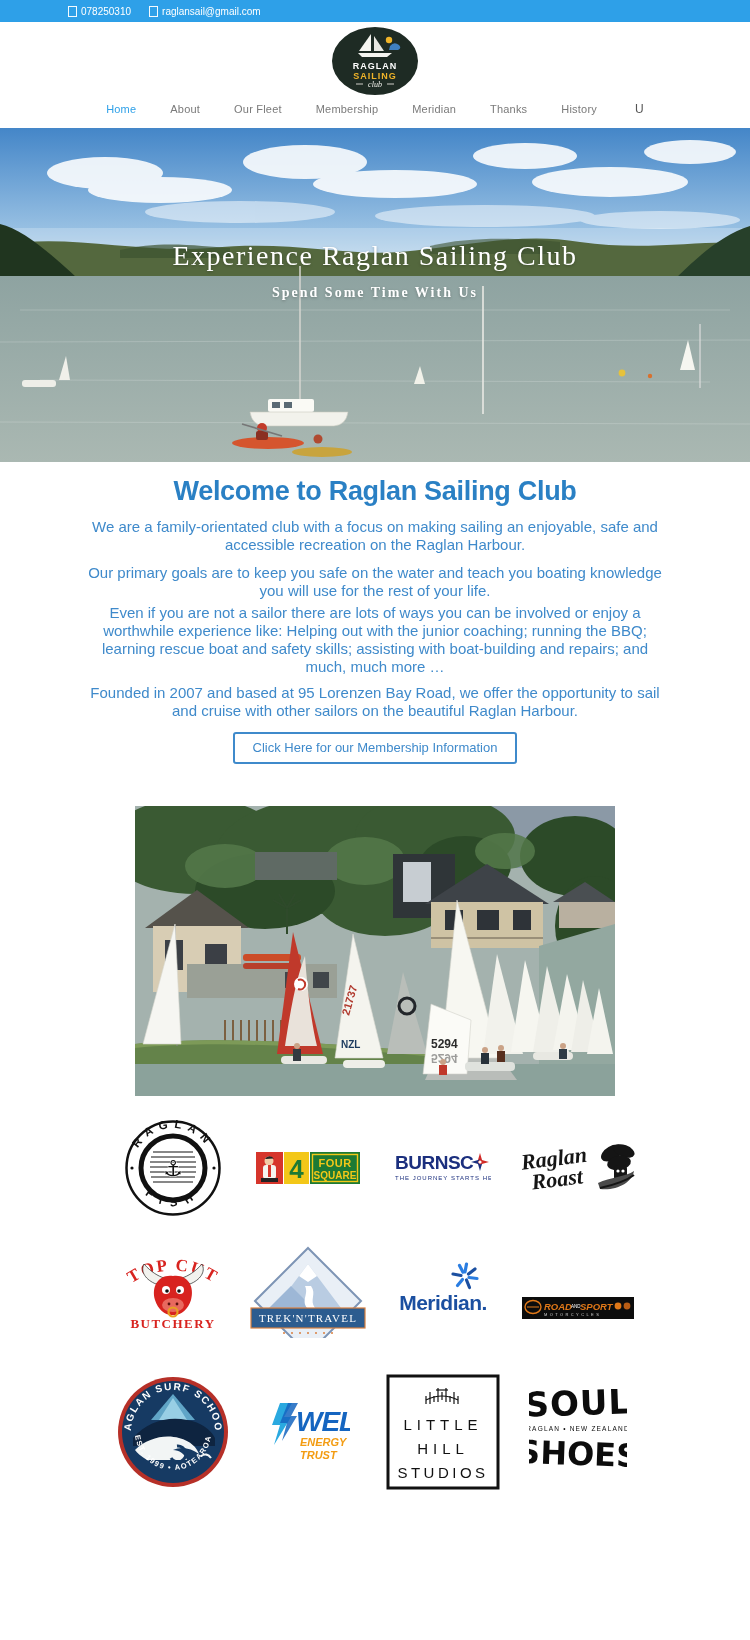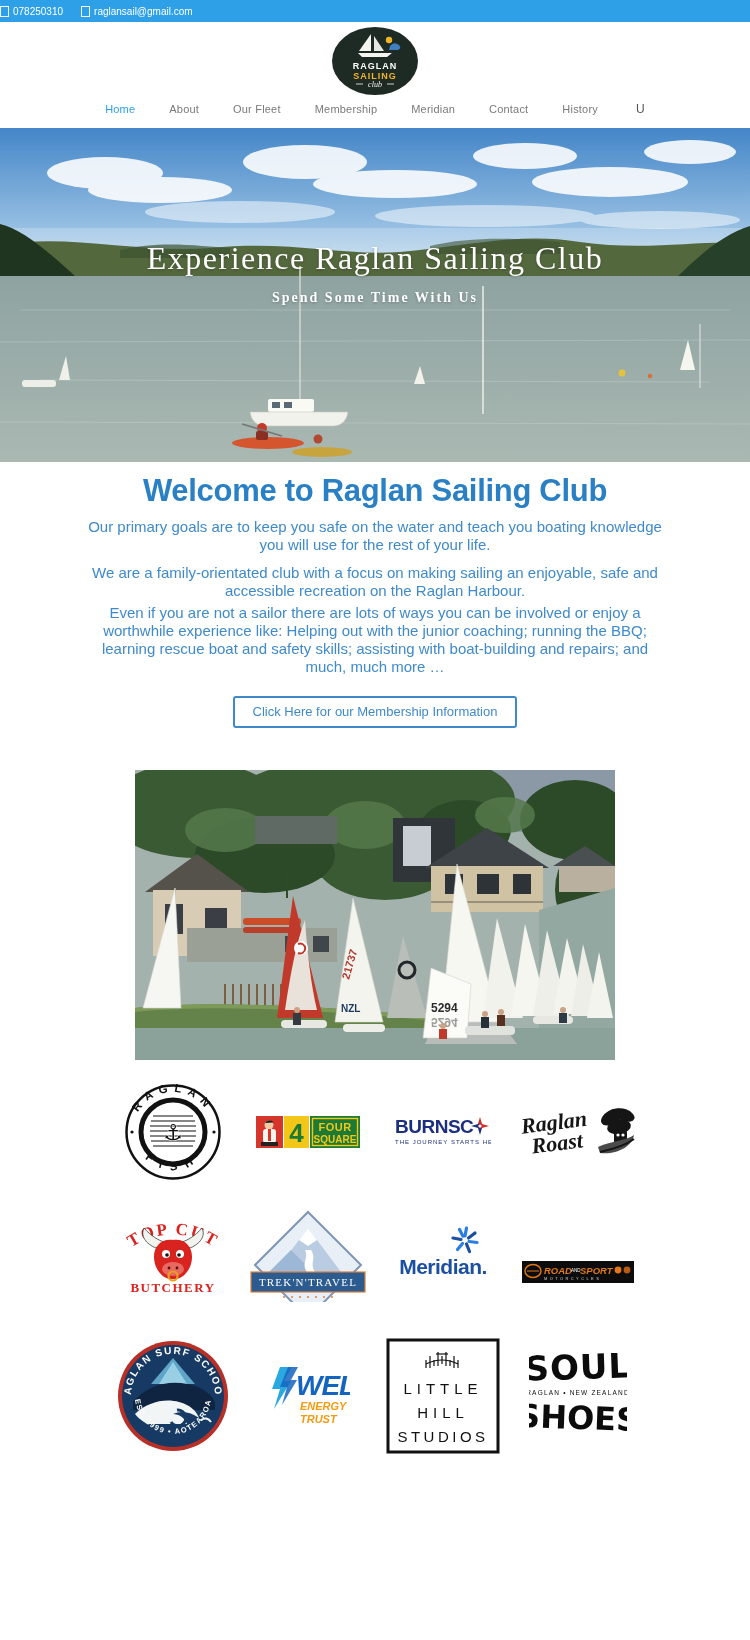--- a/index.html
+++ b/index.html
@@ -1,46 +1,46 @@
 <!DOCTYPE html>
 <html><head>
 <meta charset="utf-8">
 <style>
   html,body{margin:0;padding:0;background:#fff;}
   body{width:750px;font-family:"Liberation Sans",sans-serif;-webkit-font-smoothing:antialiased;}
   .page{width:750px;min-height:1640px;position:relative;overflow:hidden;background:#fff;}
 
   
-  .topbar{height:22px;background:#2ea0e8;display:flex;align-items:center;gap:18px;}
+  .topbar{height:22px;background:#2ea0e8;display:flex;align-items:center;padding-left:68px;gap:18px;}
   .topbar .tb-item{display:flex;align-items:center;gap:4px;color:#fff;font-size:10px;}
   .tb-icon{width:7px;height:9px;border:1px solid rgba(255,255,255,.95);display:inline-block;}
 
   
   .header{height:106px;text-align:center;position:relative;box-shadow:0 1px 2px rgba(0,0,0,.06);}
   .logo-wrap{display:inline-block;margin-top:5px;cursor:pointer;}
   .nav{margin-top:3px;display:flex;justify-content:center;align-items:center;gap:34px;font-size:11px;color:#7a7a7a;}
   .nav .nav-item{cursor:pointer;letter-spacing:.2px;}
   .nav .active{color:#2ea0e8;}
   .nav .search{color:#555;font-size:12px;margin-left:4px;}
 
   
   .hero{position:relative;width:750px;height:334px;}
   .hero svg{display:block;}
   .hero-text{position:absolute;left:0;top:0;width:100%;text-align:center;color:#fff;}
-  .hero-title{margin-top:112px;font-family:"Liberation Serif",serif;font-size:32px;letter-spacing:1.5px;text-shadow:0 1px 3px rgba(0,0,0,.25);}
+  .hero-title{margin-top:112px;font-family:"Liberation Serif",serif;font-size:28px;letter-spacing:1.5px;text-shadow:0 1px 3px rgba(0,0,0,.25);}
   .hero-sub{margin-top:13px;font-family:"Liberation Serif",serif;font-weight:bold;font-size:14px;letter-spacing:2px;text-shadow:0 1px 3px rgba(0,0,0,.25);}
 
   
   .copy{padding-top:12px;text-align:center;}
-  .h-blue{margin:0;font-size:31px;line-height:34px;font-weight:600;color:#2a80c4;letter-spacing:-.3px;}
+  .h-blue{margin:0;font-size:27px;line-height:34px;font-weight:600;color:#2a80c4;letter-spacing:-.3px;}
   .h-blue.mt{margin-top:16px;}
   .copy p{width:585px;margin:10px auto 0;font-size:15px;line-height:18px;color:#3f8acb;}
   .copy p.tight{margin-top:8px;}
   .btn-row{margin-top:12px;}
-  .btn{display:inline-block;margin-top:8px;padding:6px 18px 7px;border:2px solid #3f8acb;border-radius:3px;background:#fff;color:#3f8acb;font-size:13px;cursor:pointer;}
+  .btn{display:inline-block;margin-top:0;padding:6px 18px 7px;border:2px solid #3f8acb;border-radius:3px;background:#fff;color:#3f8acb;font-size:13px;cursor:pointer;}
 
   
   .gallery{width:480px;height:290px;margin:42px auto 0;overflow:hidden;}
   .gallery svg{display:block;}
 
   
   .thanks{margin-top:12px;}
   .sponsors{width:540px;margin:10px auto 0;display:grid;grid-template-columns:repeat(4,1fr);}
   .cell{height:124px;display:flex;align-items:center;justify-content:center;}
   .logo-img{display:block;}
@@ -76,21 +76,21 @@
         <text x="43" y="60" text-anchor="middle" font-size="8" font-style="italic" fill="#f2f2ec" font-family="Liberation Serif,serif">club</text>
         <line x1="55" y1="57" x2="62" y2="57" stroke="#cfcfc8" stroke-width="1"></line>
       </svg>
     </span>
     <div class="nav">
       <span class="nav-item active">Home</span>
       <span class="nav-item">About</span>
       <span class="nav-item">Our Fleet</span>
       <span class="nav-item">Membership</span>
       <span class="nav-item">Meridian</span>
-      <span class="nav-item">Contact</span>
+      <span class="nav-item">Thanks</span>
       <span class="nav-item">History</span>
       <span class="nav-item search">U</span>
     </div>
   </div>
 
   <div class="hero">
     <svg width="750" height="334" viewBox="0 0 750 334">
       <defs>
         <linearGradient id="skyG" x1="0" y1="0" x2="0" y2="1">
           <stop offset="0" stop-color="#4486c8"></stop>
@@ -155,23 +155,24 @@
       <polygon points="66,228 70,252 59,252" fill="#f0f0ea"></polygon>
     </svg>
     <div class="hero-text">
       <div class="hero-title">Experience Raglan Sailing Club</div>
       <div class="hero-sub">Spend Some Time With Us</div>
     </div>
   </div>
 
   <div class="copy">
     <h1 class="h-blue">Welcome to Raglan Sailing Club</h1>
+    <p>We are a family-orientated club with a focus on making sailing an enjoyable, safe and accessible recreation on the Raglan Harbour.</p>
     <p>Our primary goals are to keep you safe on the water and teach you boating knowledge you will use for the rest of your life.</p>
-    <p>We are a family-orientated club with a focus on making sailing an enjoyable, safe and accessible recreation on the Raglan Harbour.</p>
     <p style="margin-top:4px">Even if you are not a sailor there are lots of ways you can be involved or enjoy a worthwhile experience like: Helping out with the junior coaching; running the BBQ; learning rescue boat and safety skills; assisting with boat-building and repairs; and much, much more …</p>
+    <p class="tight">Founded in 2007 and based at 95 Lorenzen Bay Road, we offer the opportunity to sail and cruise with other sailors on the beautiful Raglan Harbour.</p>
     <div class="btn-row">
       <span class="btn">Click Here for our Membership Information</span>
     </div>
   </div>
 
   <div class="gallery">
     <svg width="480" height="290" viewBox="0 0 480 290">
       <rect x="0" y="0" width="480" height="290" fill="#a4b2ae"></rect>
       <rect x="310" y="0" width="170" height="62" fill="#8b99a6"></rect>
       <g fill="#3a5a33">

